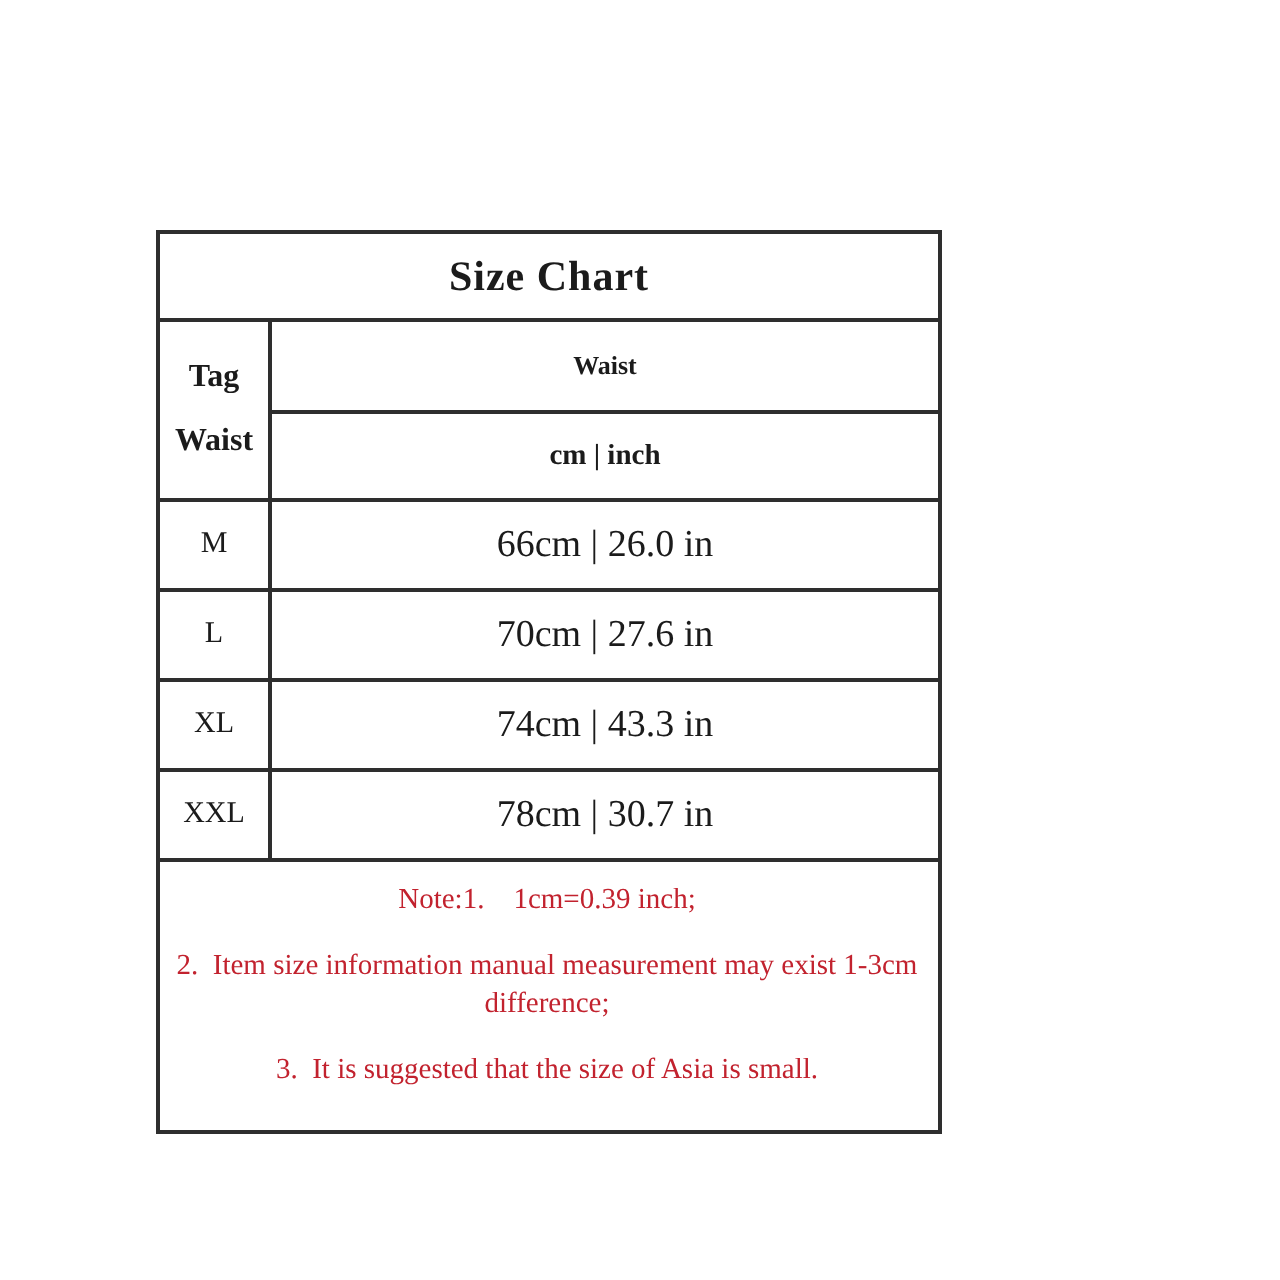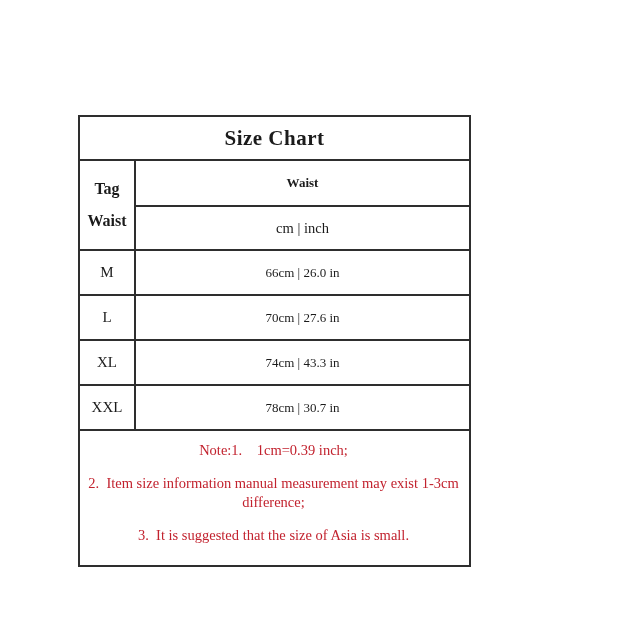--- a/index.html
+++ b/index.html
@@ -41,29 +41,29 @@
     font-size: 16px;
     line-height: 32px;
   }
   .measure-cell {
     height: 42px;
     font-weight: bold;
     font-size: 13px;
   }
   .unit-cell {
     height: 40px;
-    font-weight: normal;
+    font-weight: bold;
     font-size: 14.5px;
   }
   .size-cell {
     height: 41px;
     font-size: 15px;
   }
   .value-cell {
-    font-size: 13px;
+    font-size: 19px;
   }
   .notes-cell {
     height: 114px;
     text-align: center;
     vertical-align: top !important;
     padding: 10px 6px 6px 4px;
   }
   .note-line {
     color: #c2222e;
     font-size: 14.5px;

